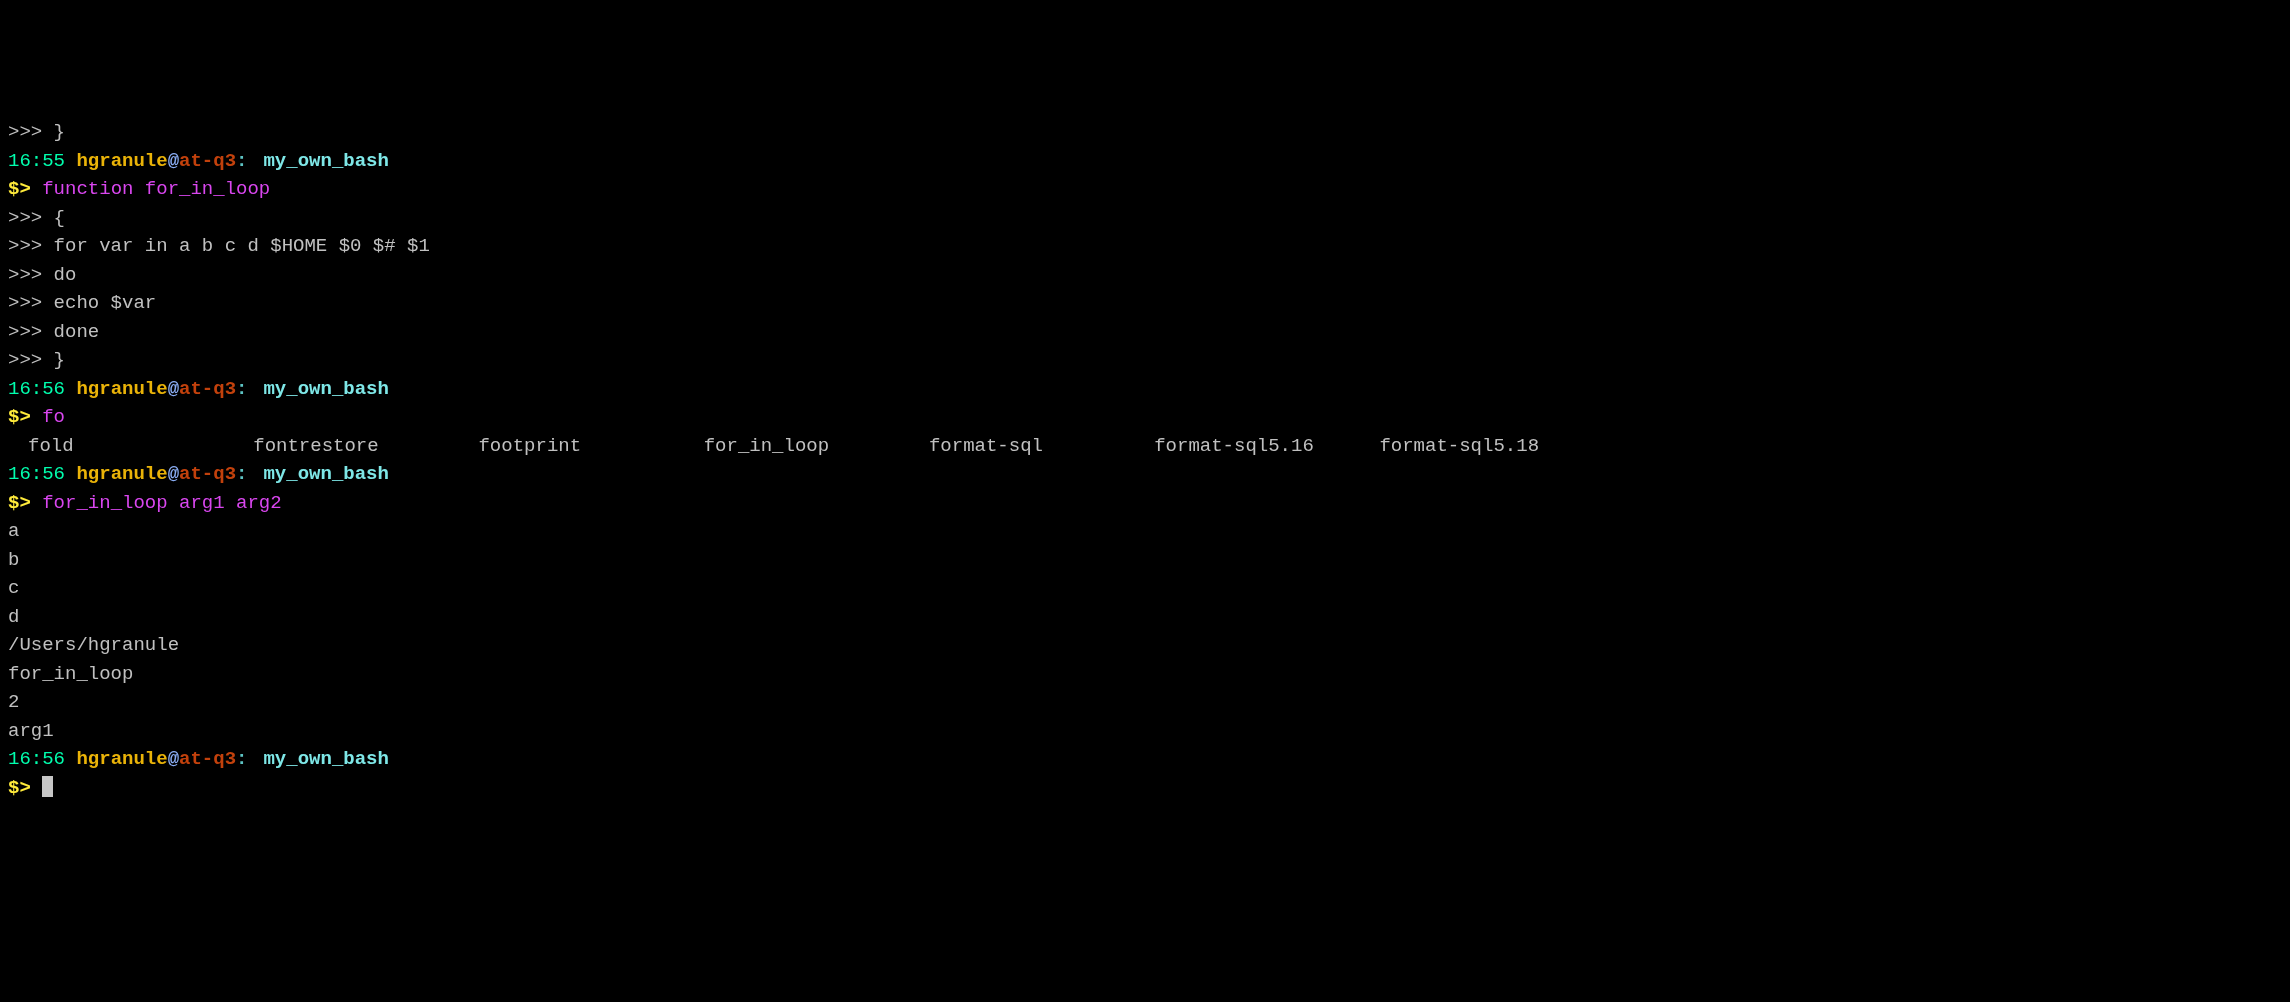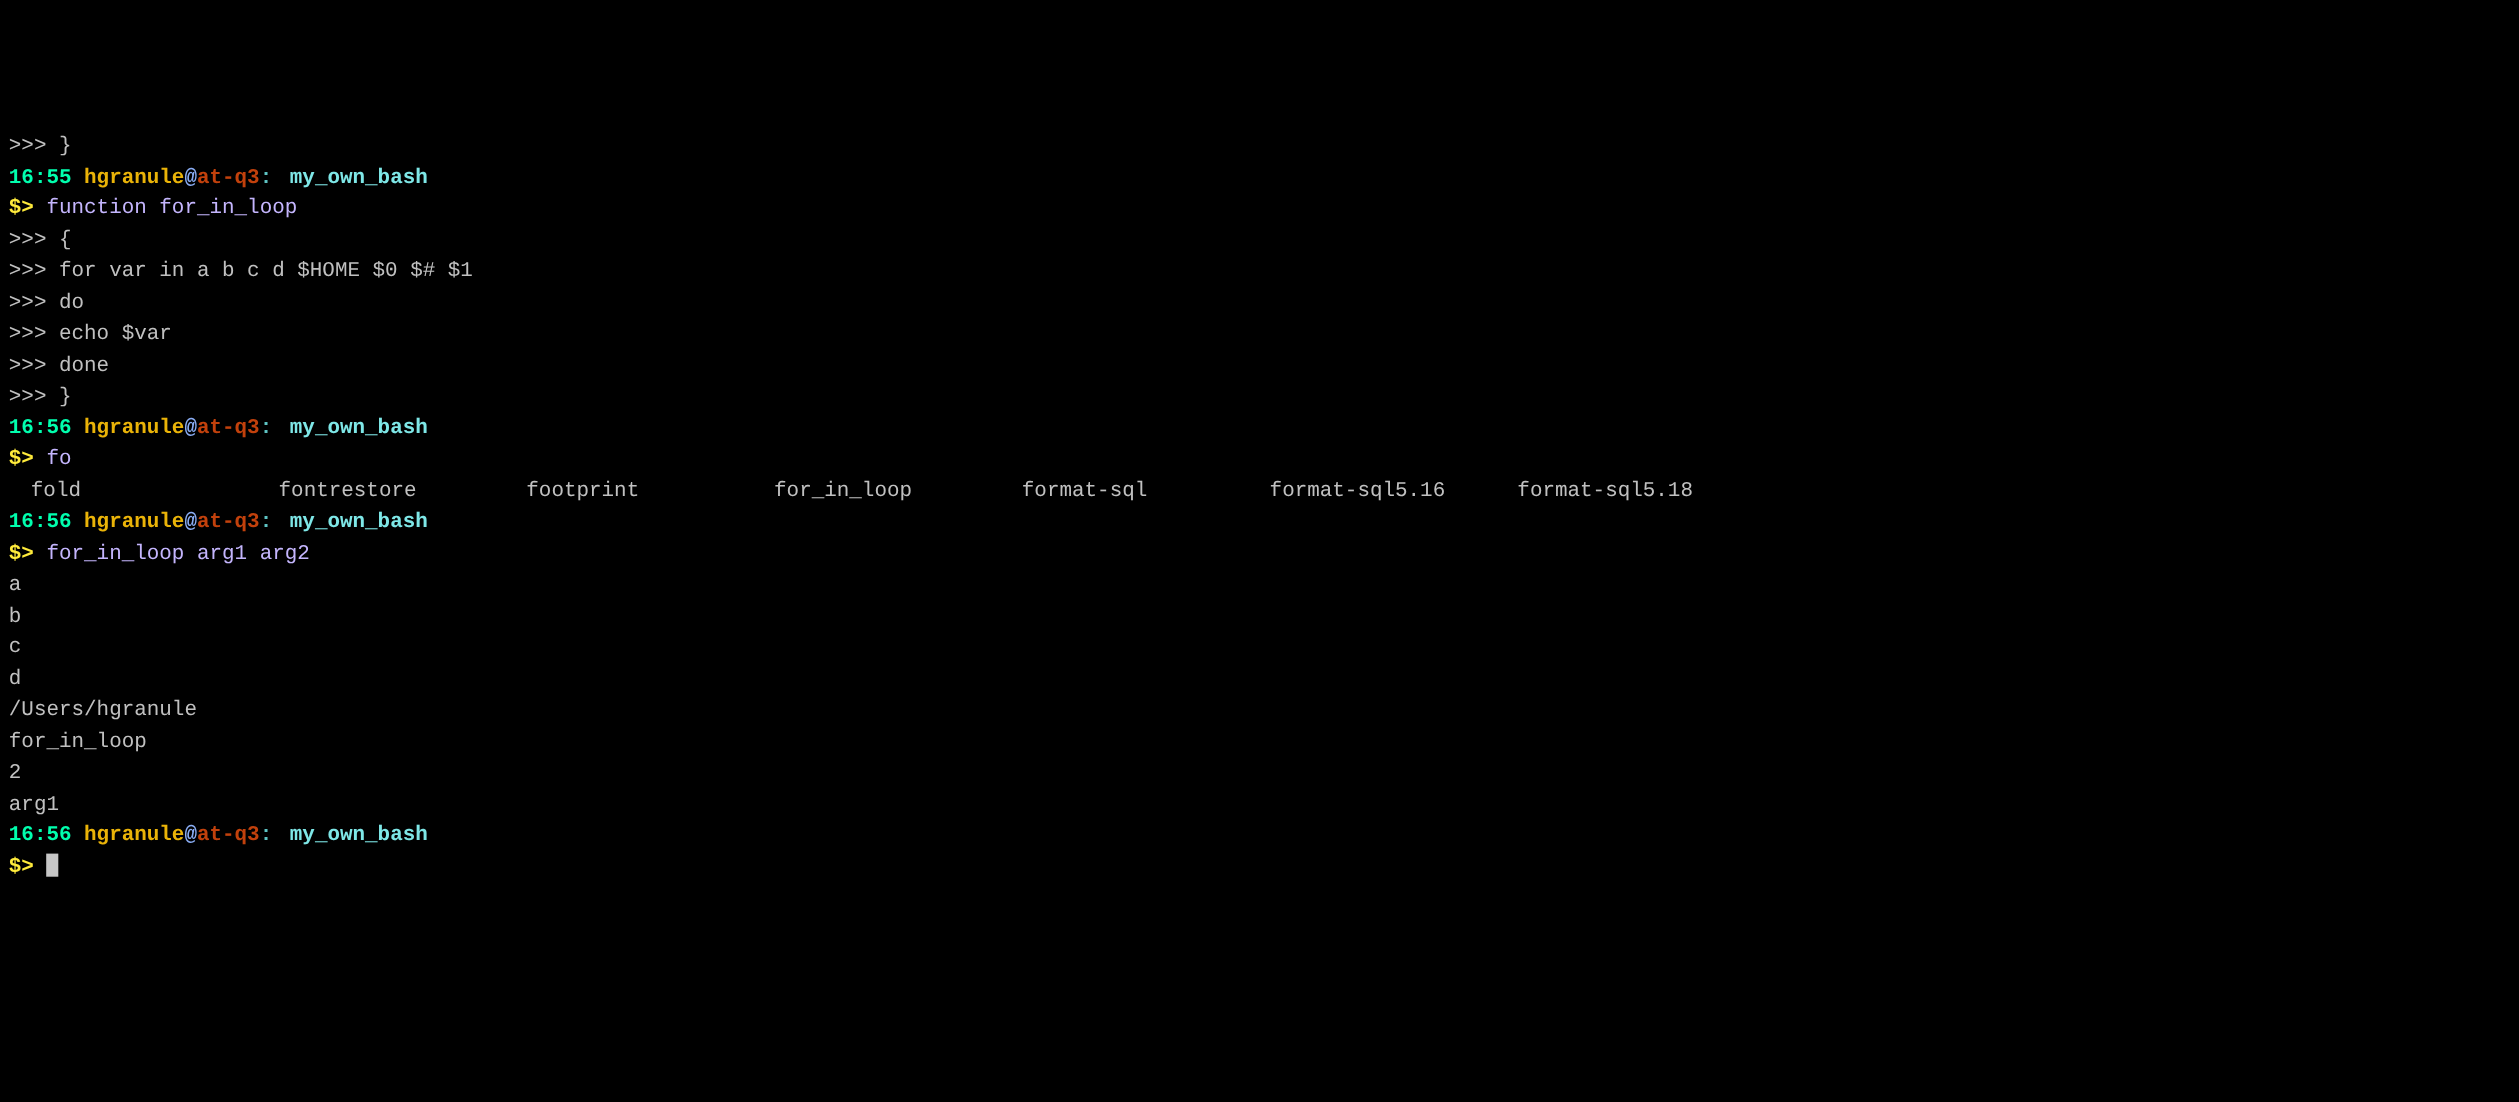--- a/index.html
+++ b/index.html
@@ -16,28 +16,28 @@
       padding: 4px 8px;
       white-space: pre;
       overflow: hidden;
       width: 2290px;
       height: 1002px;
     }
     .line {
       display: block;
       white-space: pre;
     }
-    .time { color: #00ffae; font-weight: bold; }
+    .time { color: #00ffae; font-weight: normal; }
     .user { color: #eab308; font-weight: bold; }
     .at { color: #8aadf4; font-weight: bold; }
     .host { color: #c2410c; font-weight: bold; }
     .colon { color: #5ec4c4; font-weight: bold; }
     .path { color: #7ee7e7; font-weight: bold; margin-left: 16px; }
     .promptmark { color: #ffeb3b; font-weight: bold; }
-    .cmd { color: #c4b5fd; }
+    .cmd { color: #d946ef; }
     .cont { color: #c0c0c0; }
     .output { color: #c0c0c0; }
     .cursor {
       display: inline-block;
       width: 11px;
       height: 21px;
       background-color: #c6c6c6;
       vertical-align: text-bottom;
       margin-bottom: 2px;
     }

